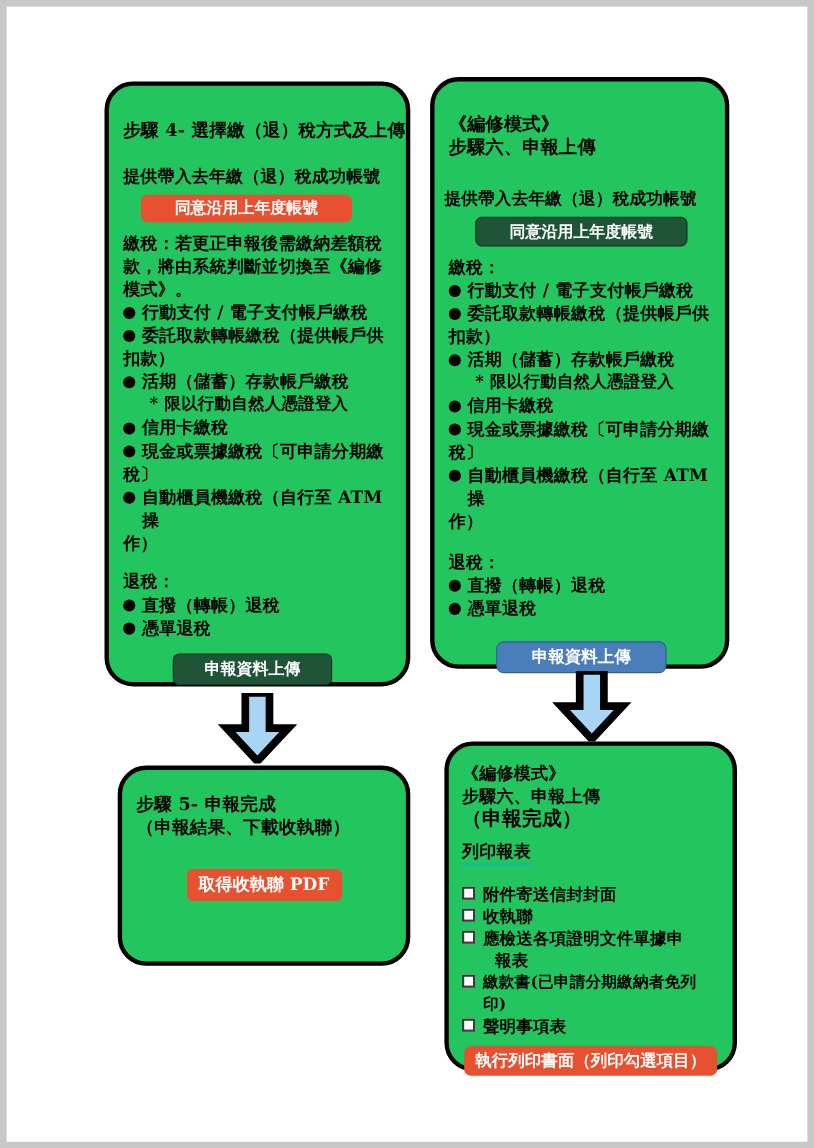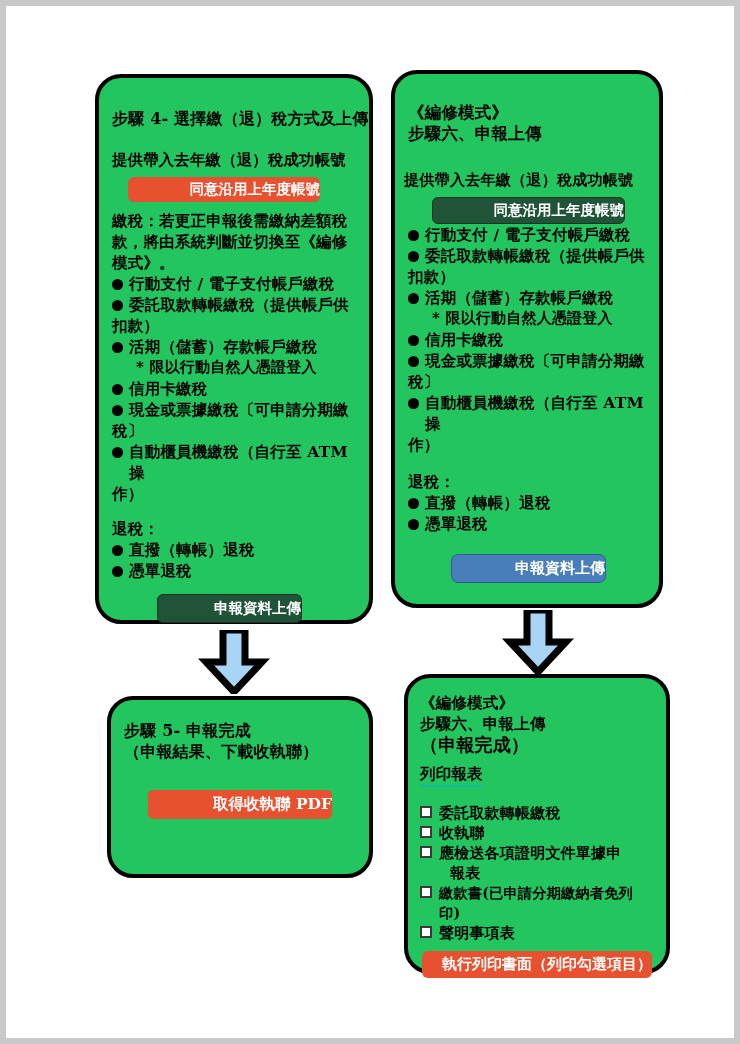--- a/index.html
+++ b/index.html
@@ -79,21 +79,21 @@
   .underline{
     display:inline-block;
     border-bottom:2px solid #14b8a6;
     padding-bottom:1px;
   }
 
   
   .btn{
     display:block;
     box-sizing:border-box;
-    text-align:right;
+    text-align:center;
     font-family:"DejaVu Serif","Liberation Serif",serif;
     font-weight:bold;
     border-radius:6px;
     white-space:nowrap;
   }
   .btn-orange{background:#e8512f; color:#ffffff;}
   .btn-dgreen{background:#1f5438; color:#ffffff; border:1px solid #13331f;}
   .btn-blue  {background:#4a7ebb; color:#ffffff; border:1px solid #2d5party;}
   .btn-blue  {background:#4a7ebb; color:#ffffff; border:1px solid #315f93;}
   .btn-lgreen{background:#4fe44f; color:#000000;}
@@ -166,20 +166,21 @@
   <div class="box" id="box-edit-upload">
     <div class="inner">
 
       <div class="t title" style="margin-top:18px;">《編修模式》</div>
       <div class="t title">步驟六、申報上傳</div>
 
       <div class="t lead" style="margin-top:26px;font-size:15.1px;margin-left:-4px;">提供帶入去年繳（退）稅成功帳號</div>
 
       <div class="btn btn-dgreen" style="margin:7px 0 0 24px;width:193px;padding:3px 0;font-size:14.5px;">同意沿用上年度帳號</div>
 
+      <div class="t sec" style="margin-top:8px;">繳稅：</div>
 
       <div class="t li">行動支付 / 電子支付帳戶繳稅</div>
       <div class="t li">委託取款轉帳繳稅（提供帳戶供</div>
       <div class="t sec">扣款）</div>
       <div class="t li">活期（儲蓄）存款帳戶繳稅</div>
       <div class="t sub">* 限以行動自然人憑證登入</div>
       <div class="t li">信用卡繳稅</div>
       <div class="t li">現金或票據繳稅〔可申請分期繳</div>
       <div class="t sec">稅〕</div>
       <div class="t li">自動櫃員機繳稅（自行至 ATM 操</div>
@@ -199,38 +200,38 @@
 
   <svg class="arrow" style="left:496px; top:604px; width:72px; height:64px;" viewBox="0 0 72 64">
     <polygon points="25,0 47,0 47,32 64,32 36,62 8,32 25,32" fill="#a8d4f5" stroke="#000000" stroke-width="7" stroke-linejoin="miter"></polygon>
   </svg>
 
   <div class="box" id="box-step5">
     <div class="inner">
       <div class="t title" style="margin-top:10px;font-size:16px;">步驟 5- 申報完成</div>
       <div class="t title" style="font-size:16px;">（申報結果、下載收執聯）</div>
 
-      <div class="btn btn-orange" style="margin:28px auto 16px auto;width:184px;padding:4px 0;font-size:15.5px;border-radius:5px;">取得收執聯 PDF</div>
+      <div class="btn btn-orange" style="margin:28px auto 16px auto;width:141px;padding:4px 0;font-size:15.5px;border-radius:5px;">取得收執聯 PDF</div>
 
     </div>
   </div>
 
   <div class="box" id="box-edit-done">
     <div class="inner" style="padding:8px 12px;">
 
       <div class="t title" style="margin-top:6px;font-size:15.5px;">《編修模式》</div>
       <div class="t title" style="font-size:15.5px;">步驟六、申報上傳</div>
       <div class="t title" style="font-size:18px;">（申報完成）</div>
 
       <div class="t" style="margin-top:8px;font-size:15.5px;line-height:21px;">
         <span class="underline">列印報表</span>
       </div>
 
       <div style="margin-top:16px;">
-        <div class="t cb">委託取款轉帳繳稅</div>
+        <div class="t cb">附件寄送信封封面</div>
         <div class="t cb">收執聯</div>
         <div class="t cb">應檢送各項證明文件單據申</div>
         <div class="t cb-cont">報表</div>
         <div class="t cb" style="font-size:14.2px;">繳款書(已申請分期繳納者免列印)</div>
         <div class="t cb">聲明事項表</div>
       </div>
 
       <div class="btn btn-orange" style="margin:8px auto 0 auto;width:230px;padding:4px 0;font-size:15px;border-radius:6px;">執行列印書面（列印勾選項目）</div>
     </div>
   </div>

